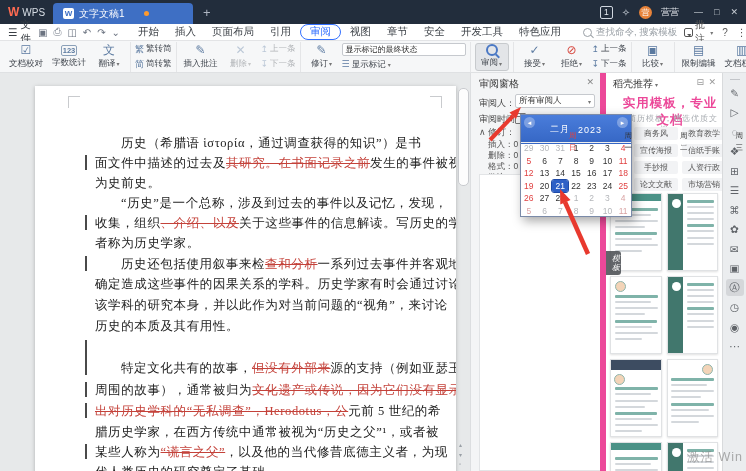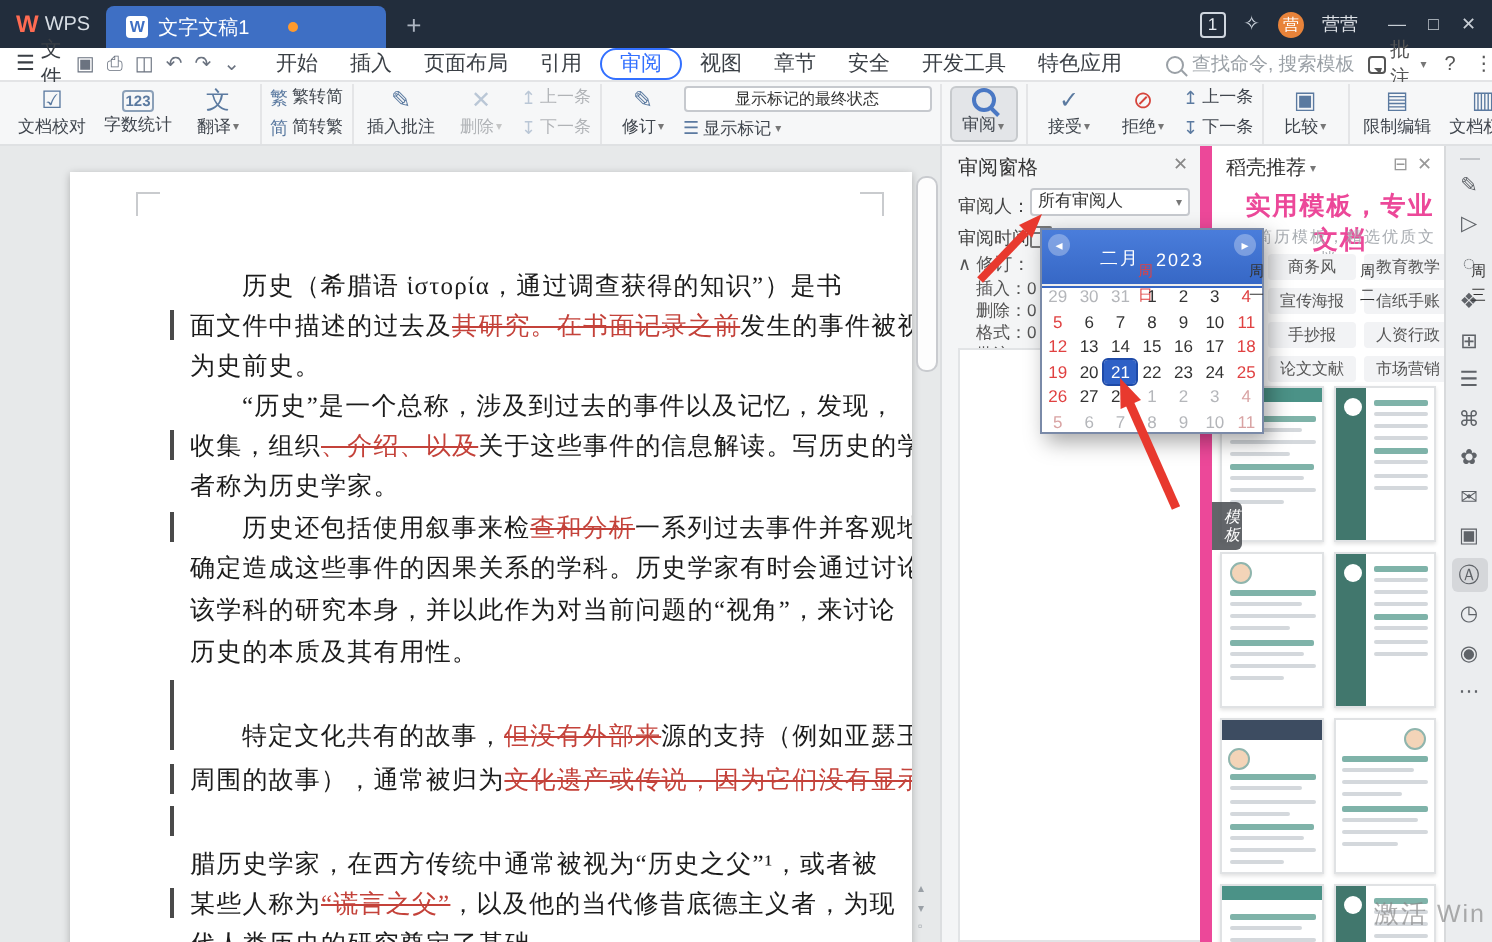--- a/index.html
+++ b/index.html
@@ -52,21 +52,21 @@
   .ractive{background:#e3e5e8;border:1px solid #c7cacd;}
   .rdis{opacity:.38;}
   .ricon{font-size:12px;line-height:13px;color:#5b7aa0;}
   .rred{color:#d6453c;}
   .rlabel{font-size:8.5px;color:#40464e;display:flex;align-items:center;gap:1px;margin-top:1px;white-space:nowrap;}
   .caret{font-size:6px;color:#777;}
   .rcol{display:flex;flex-direction:column;justify-content:center;gap:3px;height:28px;}
   .rsmall{display:flex;align-items:center;gap:2px;font-size:8.5px;color:#40464e;white-space:nowrap;}
   .ricon-s{font-size:9px;color:#5b7aa0;line-height:9px;}
   .rcombo{width:116px;height:13px;background:#fff;border:1px solid #c6c9ce;border-radius:2px;font-size:8px;color:#333;
-          display:flex;align-items:center;justify-content:space-between;padding:0 3px;white-space:nowrap;overflow:hidden;flex-direction:column;}
+          display:flex;justify-content:space-between;padding:0 3px;white-space:nowrap;overflow:hidden;flex-direction:column;}
   .badge123{font-size:7.5px;font-weight:bold;color:#5b7aa0;border:1px solid #8ba0b8;border-radius:2px;padding:0 1px;line-height:9px;}
 
   
   .workspace{position:absolute;left:0;top:73px;width:746px;height:398px;background:#e7e9ea;}
   .page{position:absolute;left:35px;top:13px;width:421px;height:400px;background:#fff;box-shadow:0 1px 4px rgba(0,0,0,.25);overflow:hidden;
         font-family:"Liberation Serif","DejaVu Serif",serif;}
   .dline{position:absolute;height:18px;line-height:18px;font-size:12.5px;letter-spacing:.6px;color:#1c1c1c;white-space:nowrap;}
   .seg-d{color:#c4423a;text-decoration:line-through;}
   .cbar{position:absolute;left:50px;width:1.5px;background:#4a4a4a;}
   .cmark{position:absolute;width:11px;height:11px;border-left:1px solid #c9cbce;border-top:1px solid #c9cbce;}
@@ -357,20 +357,21 @@
         <div class="dline" style="top: 148px; left: 60px;"><span class="seg-n">者称为历史学家。</span></div>
         <div class="dline" style="top: 169px; left: 86px;"><span class="seg-n">历史还包括使用叙事来检</span><span class="seg-d">查和分析</span><span class="seg-n">一系列过去事件并客观地</span></div>
         <div class="cbar" style="top: 170px; height: 15px;"></div>
         <div class="dline" style="top: 189px; left: 60px;"><span class="seg-n">确定造成这些事件的因果关系的学科。历史学家有时会通过讨论</span></div>
         <div class="dline" style="top: 210px; left: 60px;"><span class="seg-n">该学科的研究本身，并以此作为对当前问题的“视角”，来讨论</span></div>
         <div class="dline" style="top: 231px; left: 60px;"><span class="seg-n">历史的本质及其有用性。</span></div>
         <div class="dline" style="top: 273px; left: 86px;"><span class="seg-n">特定文化共有的故事，</span><span class="seg-d">但没有外部来</span><span class="seg-n">源的支持（例如亚瑟王</span></div>
         <div class="cbar" style="top: 254px; height: 35px;"></div>
         <div class="dline" style="top: 295px; left: 60px;"><span class="seg-n">周围的故事），通常被归为</span><span class="seg-d">文化遗产或传说，因为它们没有显示</span></div>
         <div class="cbar" style="top: 296px; height: 15px;"></div>
+        <div class="dline" style="top: 316px; left: 60px;"><span class="seg-d">出对历史学科的“无私调查”，Herodotus，公</span><span class="seg-n">元前 5 世纪的希</span></div>
         <div class="cbar" style="top: 317px; height: 15px;"></div>
         <div class="dline" style="top: 337px; left: 60px;"><span class="seg-n">腊历史学家，在西方传统中通常被视为“历史之父”¹，或者被</span></div>
         <div class="dline" style="top: 357px; left: 60px;"><span class="seg-n">某些人称为</span><span class="seg-d">“谎言之父”</span><span class="seg-n">，以及他的当代修昔底德主义者，为现</span></div>
         <div class="cbar" style="top: 358px; height: 15px;"></div>
         <div class="dline" style="top: 377px; left: 60px;"><span class="seg-n">代人类历史的研究奠定了基础。</span></div>
       </div>
     <div class="scrollstrip">
       <div class="sthumb"></div>
       <div class="sbtn" style="top:368px">▴</div>
       <div class="sbtn" style="top:378px">▾</div>

